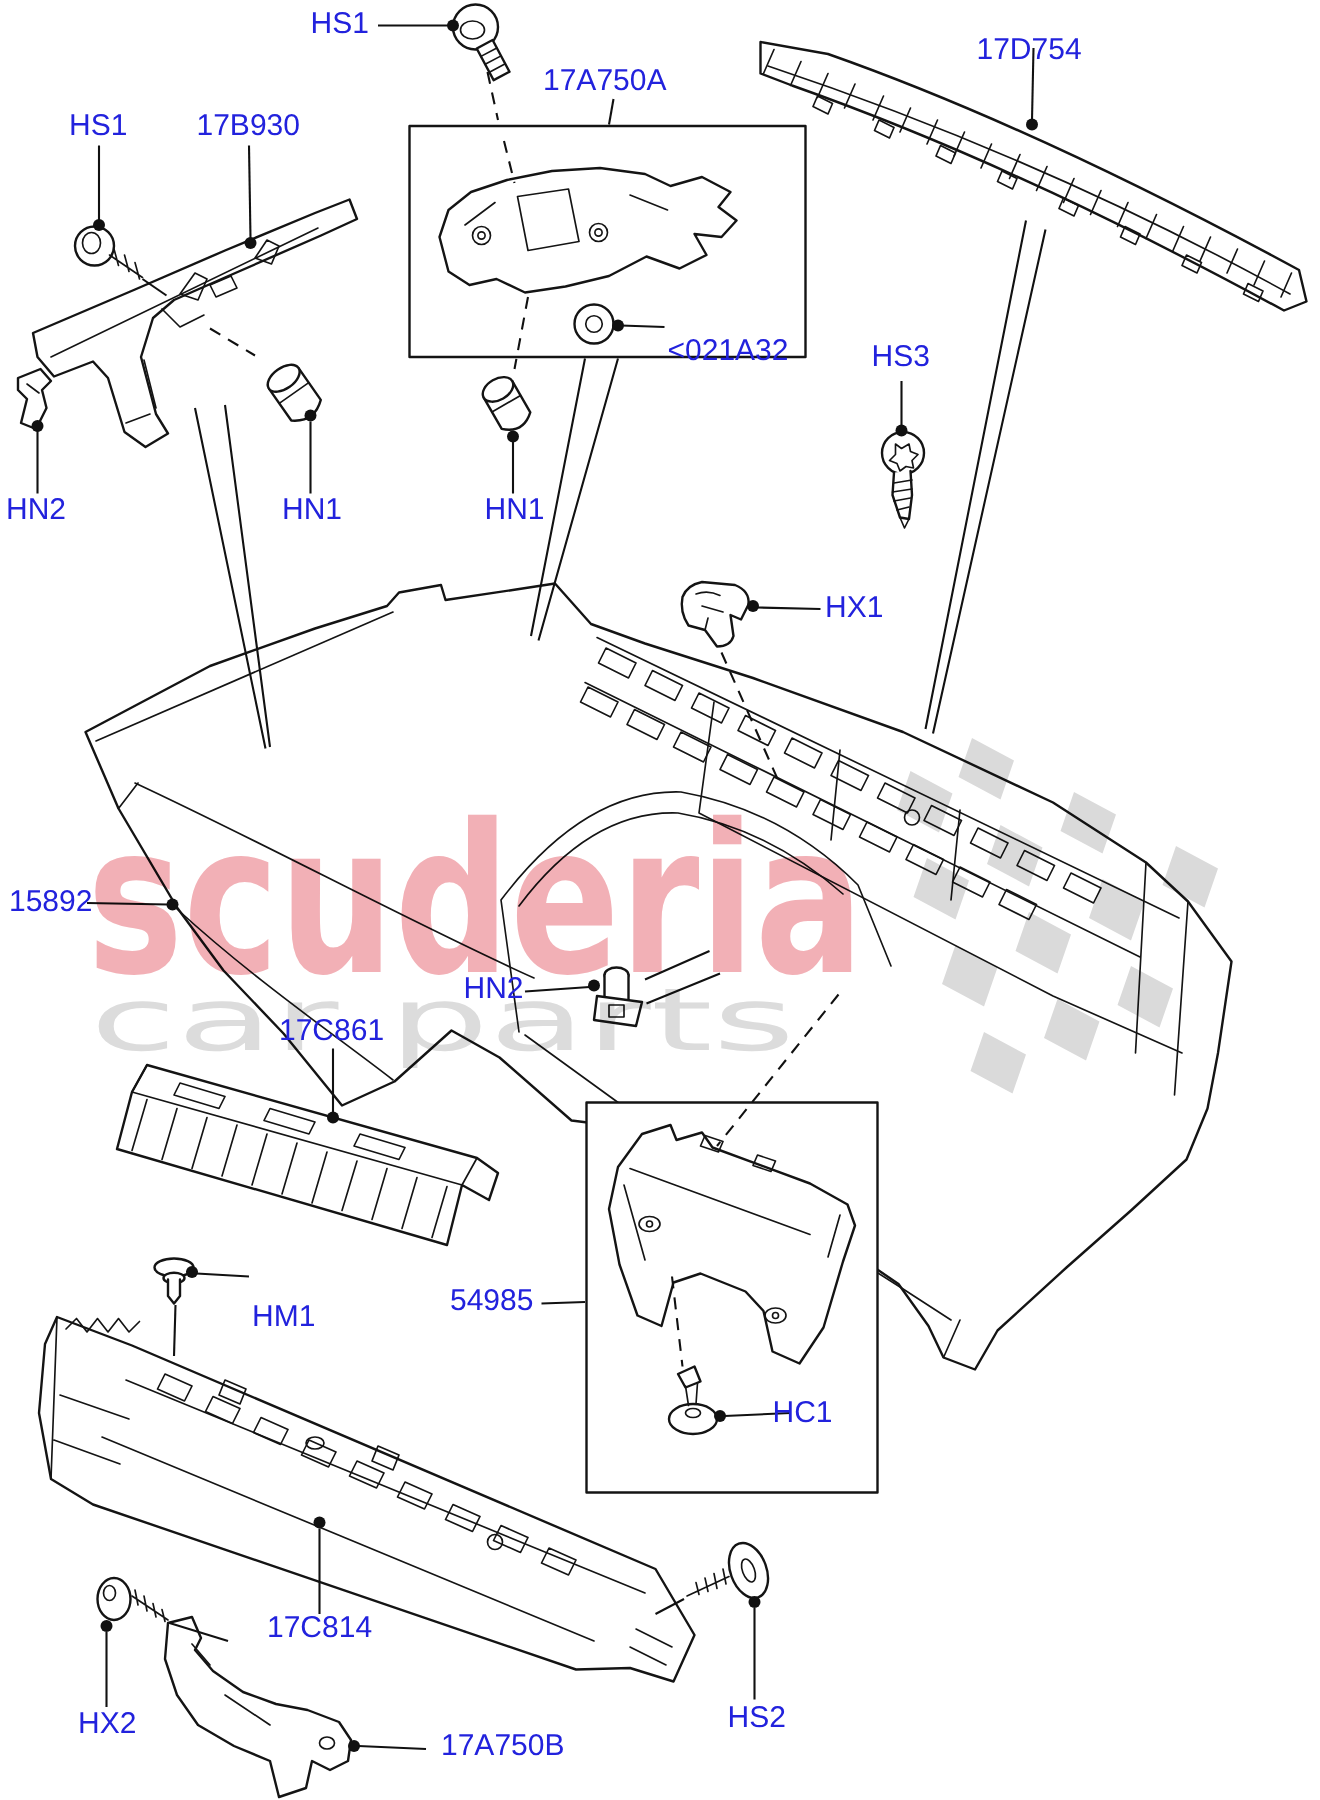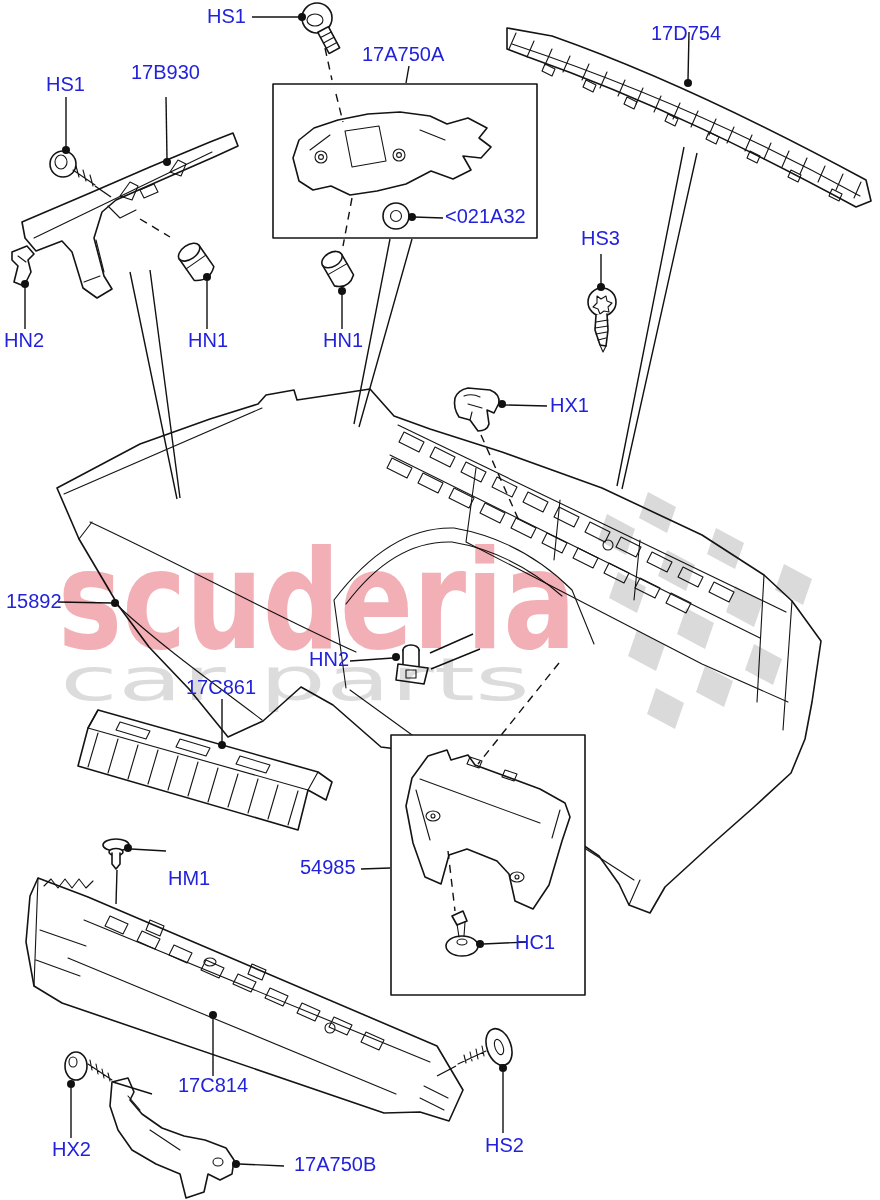--- a/index.html
+++ b/index.html
@@ -272,22 +272,22 @@
              M667,550 l28,15 l-9,26 l-28,-15 z M735,586 l28,15 l-9,26 l-28,-15 z M618,572 l28,15 l-9,26 l-28,-15 z
              M686,608 l28,15 l-9,26 l-28,-15 z M754,644 l28,15 l-9,26 l-28,-15 z M637,630 l28,15 l-9,26 l-28,-15 z
              M705,666 l28,15 l-9,26 l-28,-15 z M607,514 l28,15 l-9,26 l-28,-15 z M656,688 l28,15 l-9,26 l-28,-15 z" fill="#dadada"></path>
   </g>
 </svg>
 
 <div class="lbl" style="left:207px;top:6px">HS1</div>
 <div class="lbl" style="left:362px;top:44px">17A750A</div>
 <div class="lbl" style="left:651px;top:23px">17D754</div>
 <div class="lbl" style="left:46px;top:74px">HS1</div>
-<div class="lbl" style="left:131px;top:62px">17B930</div>
-<div class="lbl" style="left:445px;top:206px">&lt;021A32</div>
+<div class="lbl" style="left:131px;top:74px">17B930</div>
+<div class="lbl" style="left:445px;top:224px">&lt;021A32</div>
 <div class="lbl" style="left:581px;top:228px">HS3</div>
 <div class="lbl" style="left:4px;top:330px">HN2</div>
 <div class="lbl" style="left:188px;top:330px">HN1</div>
 <div class="lbl" style="left:323px;top:330px">HN1</div>
 <div class="lbl" style="left:550px;top:395px">HX1</div>
 <div class="lbl" style="left:6px;top:591px">15892</div>
 <div class="lbl" style="left:309px;top:649px">HN2</div>
 <div class="lbl" style="left:186px;top:677px">17C861</div>
 <div class="lbl" style="left:168px;top:868px">HM1</div>
 <div class="lbl" style="left:300px;top:857px">54985</div>

